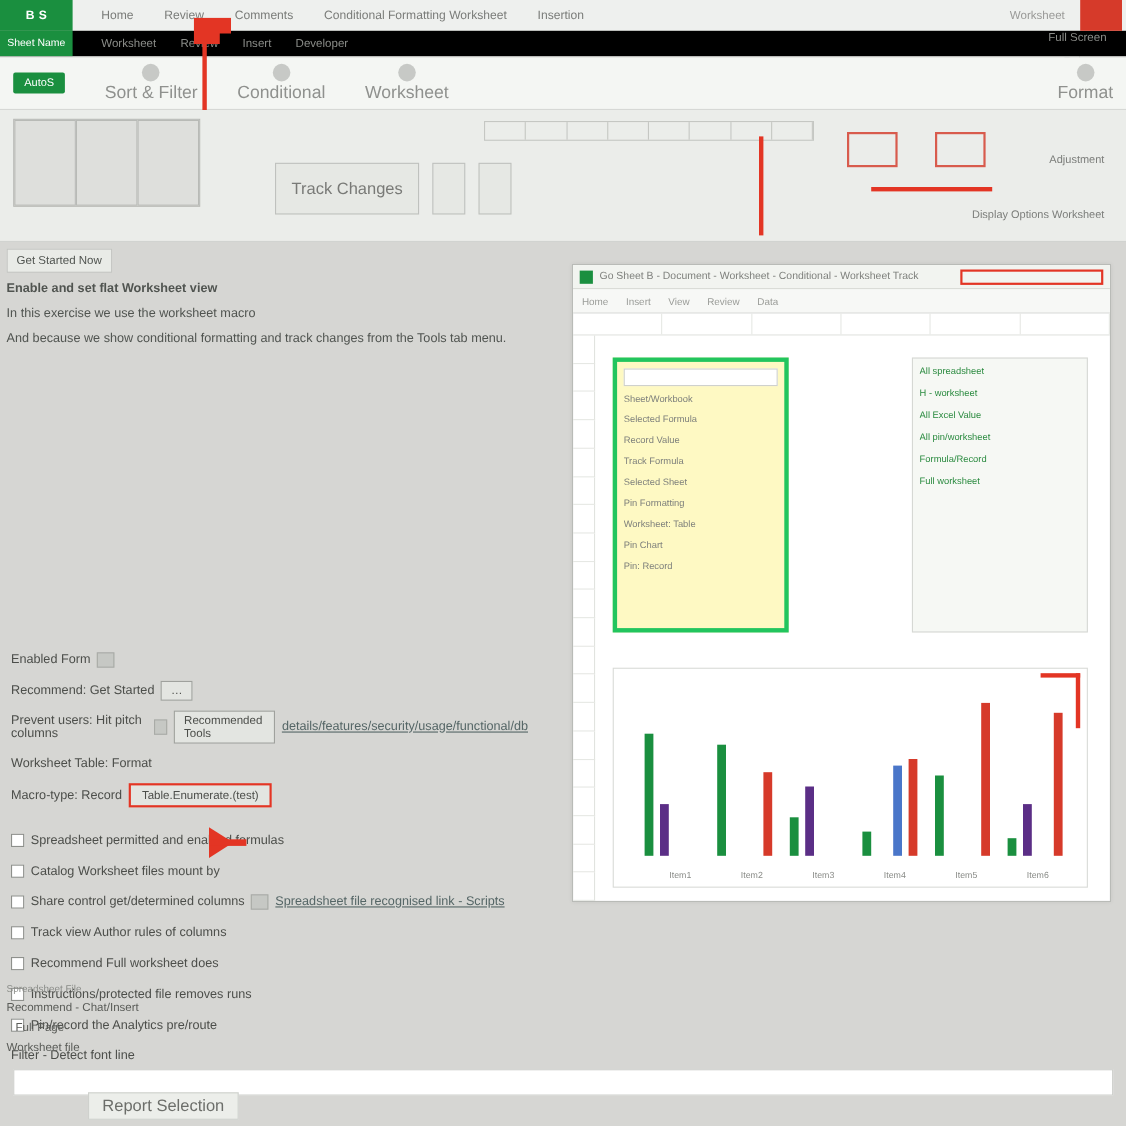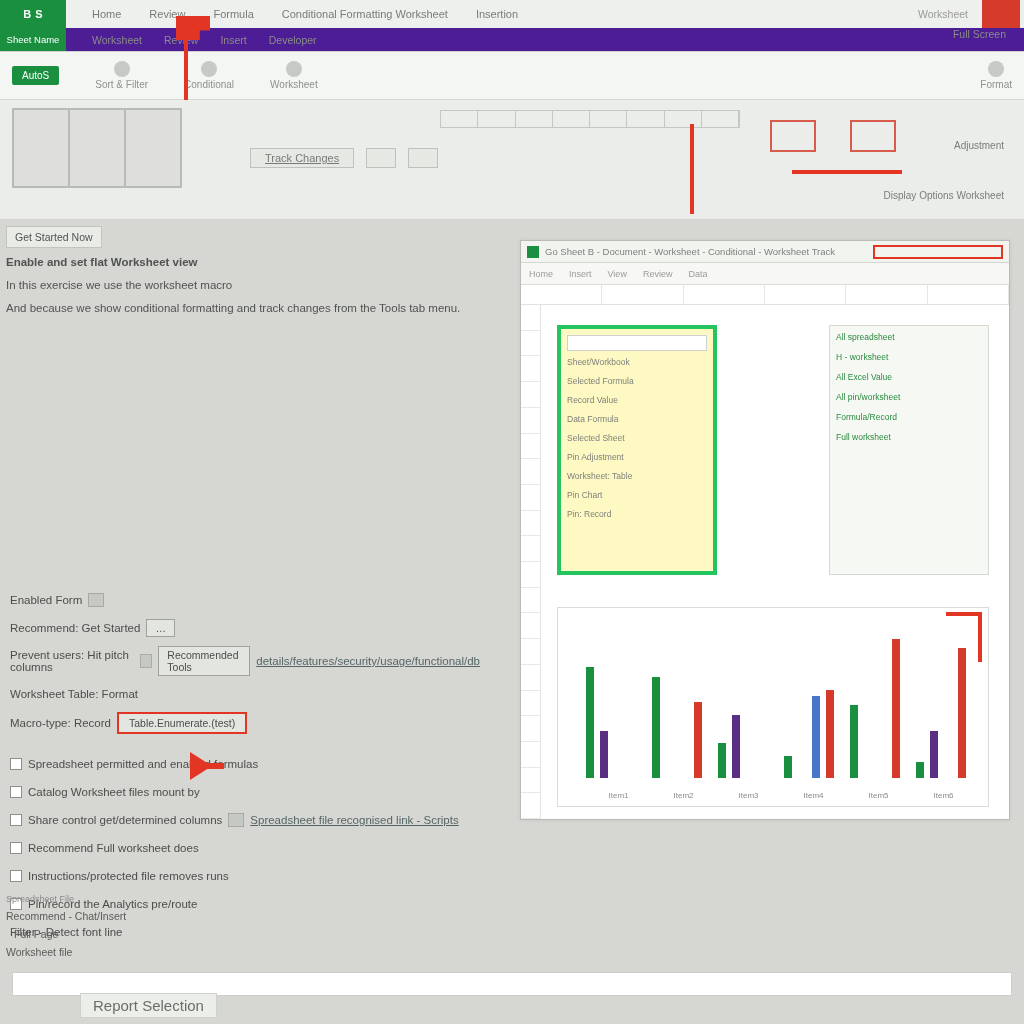--- a/index.html
+++ b/index.html
@@ -6,37 +6,37 @@
 html,body { width:1024px; height:1024px; overflow:hidden; background:#d4d4d2; color:#444; }
 
 
 .title-strip { height:28px; display:flex; align-items:stretch; background:#eef0ee; }
 .title-strip .app-corner { width:66px; background:#1a8f3f; display:flex; align-items:center; justify-content:center; gap:4px; color:#fff; font-size:11px; font-weight:bold; }
 .title-strip .menus { flex:1; display:flex; align-items:center; gap:28px; padding-left:26px; font-size:11px; color:#7a7c79; }
 .title-strip .right { display:flex; align-items:center; gap:8px; padding-right:4px; }
 .title-strip .right .rt-label { font-size:10.5px; color:#9a9a98; padding:2px 6px; }
 .title-strip .close-btn { width:38px; height:28px; background:#d63a2a; }
 
-.second-strip { height:24px; display:flex; align-items:stretch; background:#4c1d95; border-bottom:1px solid #cfd0ce; }
+.second-strip { height:24px; display:flex; align-items:stretch; background:#000000; border-bottom:1px solid #cfd0ce; }
 .second-strip .corner2 { width:66px; background:#1a8f3f; display:flex; align-items:center; justify-content:center; color:#fff; font-size:9.5px; }
 .second-strip .tabs { flex:1; display:flex; align-items:center; gap:22px; padding-left:26px; font-size:10.5px; color:#8a8c88; }
 .second-strip .right2 { display:flex; align-items:center; gap:10px; padding-right:18px; font-size:10.5px; color:#8a8c88;flex-direction:column; }
 
 
 .ribbon-band { height:48px; background:#f4f6f3; border-bottom:1px solid #d6d8d5; display:flex; align-items:center; padding:0 12px; gap:36px; position:relative; }
-.ribbon-band .grp { display:flex; flex-direction:column; align-items:center; gap:2px; font-size:10px; color:#8f918e; }
+.ribbon-band .grp { display:flex; flex-direction:column; align-items:center; gap:2px; font-size:16px; color:#8f918e; }
 .ribbon-band .autosum-btn { padding:4px 10px; background:#1a8f3f; color:#fff; font-size:10px; border-radius:2px; }
 .ribbon-band .blob { width:16px; height:16px; border-radius:50%; background:#c7c9c6; }
 
 
 .gallery-band { height:120px; background:#ebedea; position:relative; border-bottom:1px solid #d1d3d0; }
 .gallery-band .floor-plan { position:absolute; left:12px; top:8px; width:170px; height:80px; border:1px solid #b8bab6; background:#e2e4e0; display:flex; }
 .gallery-band .floor-plan .room { flex:1; border:1px solid #b8bab6; background:#dedfdc; }
 .gallery-band .btn-row { position:absolute; left:250px; top:48px; display:flex; gap:12px; }
-.gallery-band .btn-row .lil { padding:3px 14px; border:1px solid #bfc1be; background:#e6e8e4; font-size:11px; color:#797a77;text-decoration:underline; }
+.gallery-band .btn-row .lil { padding:14px 14px; border:1px solid #bfc1be; background:#e6e8e4; font-size:15px; color:#797a77; }
 .gallery-band .ruler { position:absolute; left:440px; top:10px; width:300px; height:18px; background:#ebedea; border:1px solid #c5c7c3; display:flex; }
 .gallery-band .ruler .tick { flex:1; border-right:1px solid #c5c7c3; }
 .gallery-band .hl { position:absolute; width:46px; height:32px; border:2px solid #d85b4d; }
 .gallery-band .side-label { position:absolute; top:40px; font-size:10px; color:#7b7d7a; }
 
 
 .ann { position:absolute; pointer-events:none; }
 .ann-v { width:4px; background:#e33524; }
 .ann-h { height:4px; background:#e33524; }
 
@@ -96,21 +96,21 @@
 <body>
 
 <div class="title-strip">
   <div class="app-corner">
     <span>B</span>
     <span>S</span>
   </div>
   <div class="menus">
     <span>Home</span>
     <span>Review</span>
-    <span>Formula</span>
+    <span>Comments</span>
     <span>Conditional Formatting Worksheet</span>
     <span>Insertion</span>
   </div>
   <div class="right">
     <span class="rt-label">Worksheet</span>
     <div class="close-btn"></div>
   </div>
 </div>
 
 <div class="second-strip">
@@ -223,20 +223,24 @@
         <span>Catalog Worksheet files mount by</span>
       </div>
     <div class="line">
         <span class="chk"></span>
         <span>Share control get/determined columns</span>
       <span class="tiny-icon"></span>
       <span class="link">Spreadsheet file recognised link - Scripts</span>
       </div>
     <div class="line">
         <span class="chk"></span>
+        <span>Track view Author rules of columns</span>
+      </div>
+    <div class="line">
+        <span class="chk"></span>
         <span>Recommend Full worksheet does</span>
       </div>
     <div class="line">
         <span class="chk"></span>
         <span>Instructions/protected file removes runs</span>
       </div>
     <div class="line">
         <span class="chk"></span>
         <span>Pin/record the Analytics pre/route</span>
       </div>
@@ -290,23 +294,23 @@
           <div class="r"></div>
           <div class="r"></div>
           <div class="r"></div>
       </div>
 
       <div class="nav-panel">
         <div class="np-search"></div>
         <div class="np-item">Sheet/Workbook</div>
         <div class="np-item">Selected Formula</div>
         <div class="np-item">Record Value</div>
-        <div class="np-item">Data Formula</div>
+        <div class="np-item">Track Formula</div>
         <div class="np-item">Selected Sheet</div>
-        <div class="np-item">Pin Adjustment</div>
+        <div class="np-item">Pin Formatting</div>
         <div class="np-item">Worksheet: Table</div>
         <div class="np-item">Pin Chart</div>
         <div class="np-item">Pin: Record</div>
       </div>
 
       <div class="find-panel">
         <div class="fp-item">All spreadsheet</div>
         <div class="fp-item">H - worksheet</div>
         <div class="fp-item">All Excel Value</div>
         <div class="fp-item">All pin/worksheet</div>

